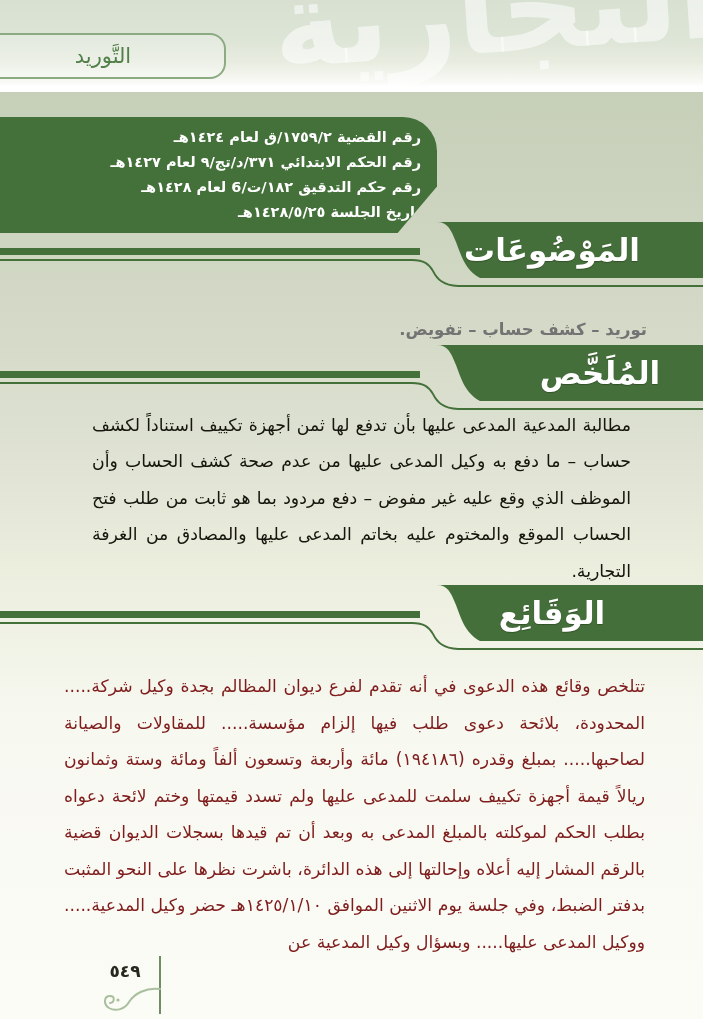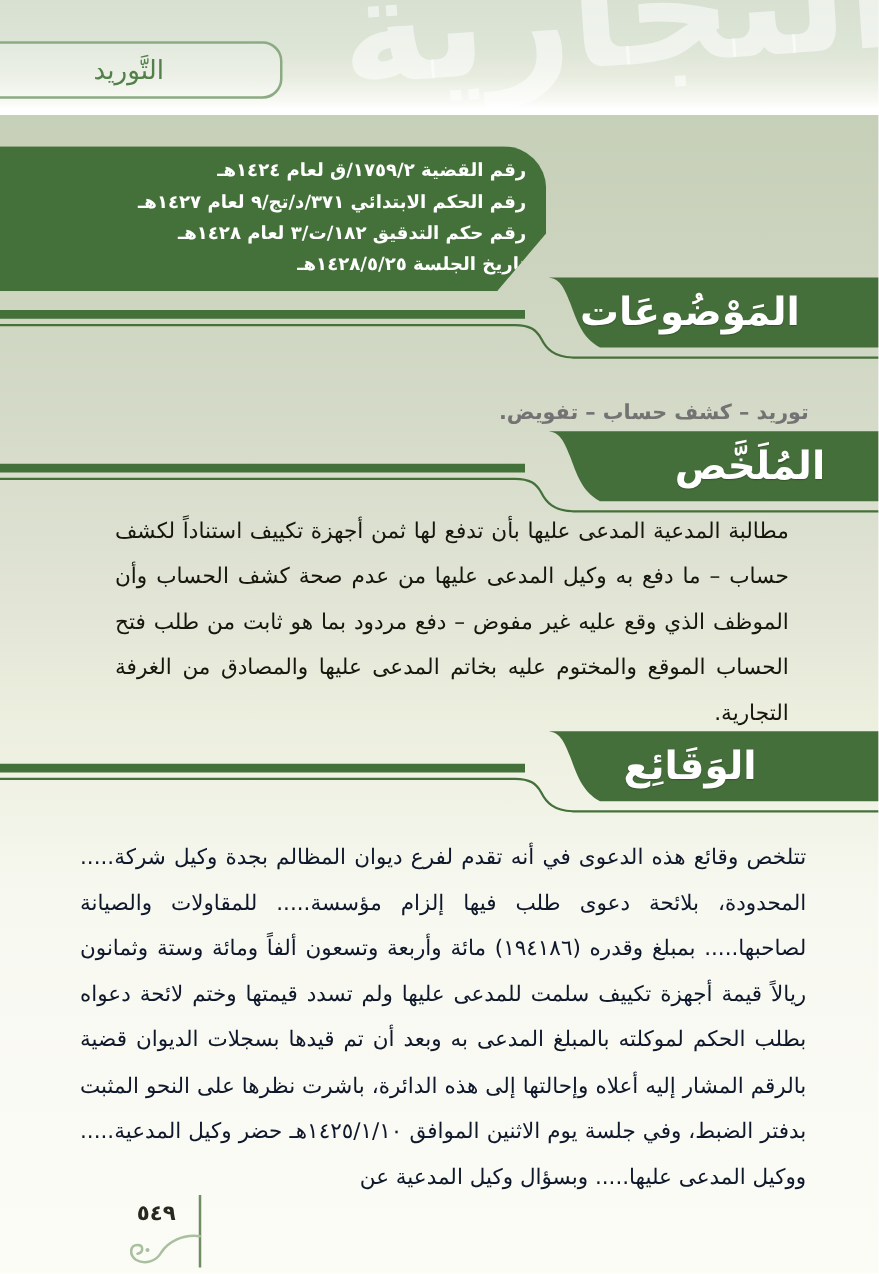--- a/index.html
+++ b/index.html
@@ -54,21 +54,21 @@
     position:absolute;top:315px;right:56px;left:56px;z-index:3;
     direction:rtl;text-align:right;color:#737373;font-size:16.5px;font-weight:bold;line-height:30px;
   }
   .summary-body{
     position:absolute;top:407px;right:72px;left:92px;z-index:3;
     direction:rtl;color:#16160e;font-size:17.3px;line-height:36.4px;
   }
   .summary-body p,.facts-body p{margin:0;text-align:justify;text-align-last:right;}
   .facts-body{
     position:absolute;top:668px;right:58px;left:64px;z-index:3;
-    direction:rtl;color:#0f172a;font-size:17.2px;line-height:36.5px;
+    direction:rtl;color:#7f1d1d;font-size:17.2px;line-height:36.5px;
   }
   
   .page-number{
     position:absolute;left:96px;top:961px;width:58px;z-index:3;
     text-align:center;color:#262a1e;font-size:17px;font-weight:bold;direction:rtl;
   }
   .footer-rule{position:absolute;left:159px;top:956px;width:2.4px;height:58px;background:#6f8c63;z-index:3;}
   .footer-flourish{position:absolute;left:96px;top:986px;z-index:3;}
 </style>
 </head>
@@ -81,21 +81,21 @@
     <div class="topic-tab">
       <span class="topic-tab-label">التَّوريد</span>
     </div>
   </div>
 
   <div class="main-bg"></div>
 
   <div class="case-banner">
     <div class="case-line">رقم القضية ١٧٥٩/٢/ق لعام ١٤٢٤هـ</div>
     <div class="case-line">رقم الحكم الابتدائي ٣٧١/د/تج/٩ لعام ١٤٢٧هـ</div>
-    <div class="case-line">رقم حكم التدقيق ١٨٢/ت/٣ لعام ١٤٢٨هـ</div>
+    <div class="case-line">رقم حكم التدقيق ١٨٢/ت/6 لعام ١٤٢٨هـ</div>
     <div class="case-line">تاريخ الجلسة ١٤٢٨/٥/٢٥هـ</div>
   </div>
 
   <div class="sec-header hdr-topics">
     <svg width="703" height="84" viewBox="0 0 703 84">
       <path d="M703 14 L437 14 C448 14 451 22 456 34 C461 47 465 62 480 70 L703 70 Z" fill="#456f3a"></path>
       <rect x="0" y="40" width="420" height="7" fill="#44703a"></rect>
       <path d="M0 52 L412 52 C424 52 429 56 433 63 C437 71 443 77.5 458 78 L703 78" fill="none" stroke="#44703a" stroke-width="1.8"></path>
     </svg>
     <span class="sec-title">المَوْضُوعَات</span>

